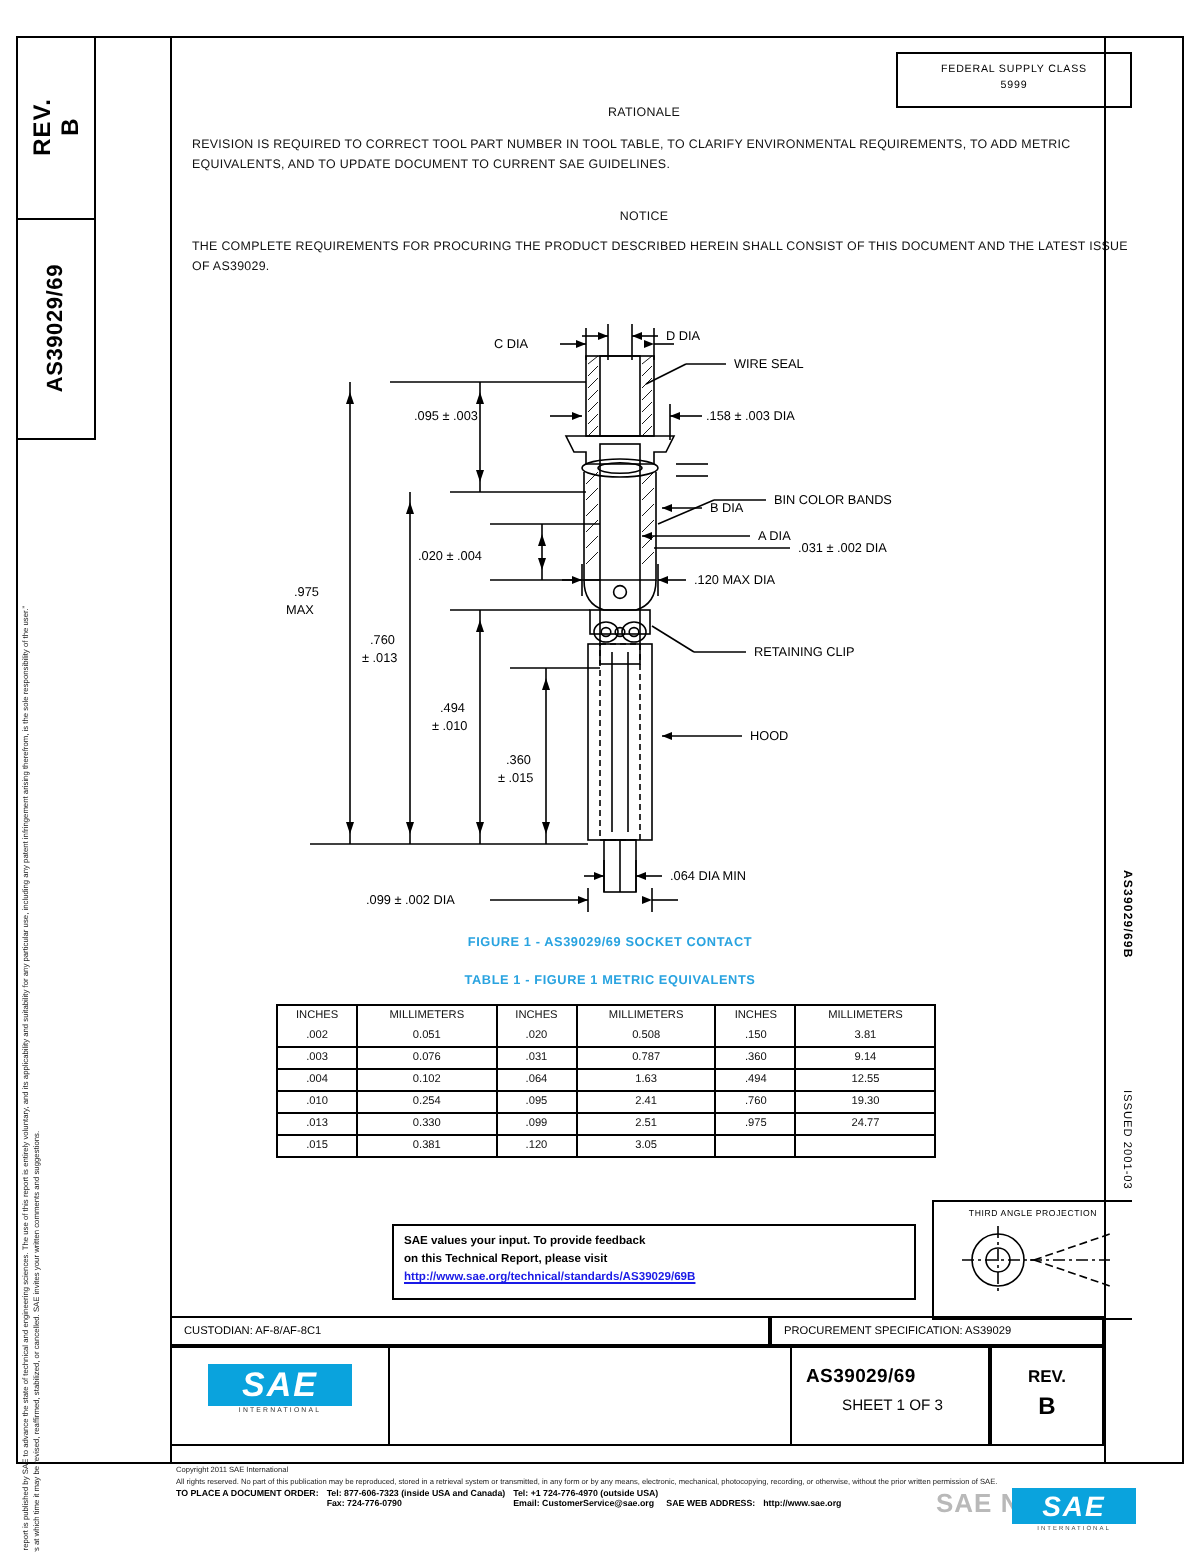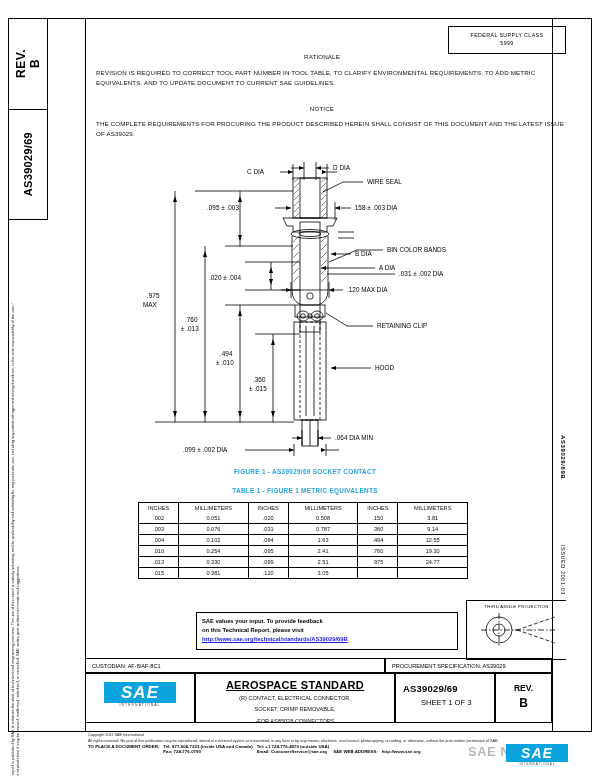--- a/index.html
+++ b/index.html
@@ -433,26 +433,20 @@
   <div class="bx" id="tb-main"></div>
 
   <div class="bx" id="tb-logo">
     <div class="sae-logo">
       <div class="blue"></div>
       <div class="txt">SAE</div>
       <div class="sub">INTERNATIONAL</div>
     </div>
   </div>
 
-  <div class="bx ctr" id="tb-title">
-    <div class="as">AEROSPACE STANDARD</div>
-    <div class="d">(R) CONTACT, ELECTRICAL CONNECTOR,</div>
-    <div class="d">SOCKET, CRIMP REMOVABLE,</div>
-    <div class="d">-FOR AS85028 CONNECTORS</div>
-  </div>
 
   <div class="bx" id="tb-num">
     <div class="n">AS39029/69</div>
     <div class="s">SHEET 1 OF 3</div>
   </div>
 
   <div class="bx ctr" id="tb-rev">
     <div class="rl">REV.</div>
     <div class="rv">B</div>
   </div>

